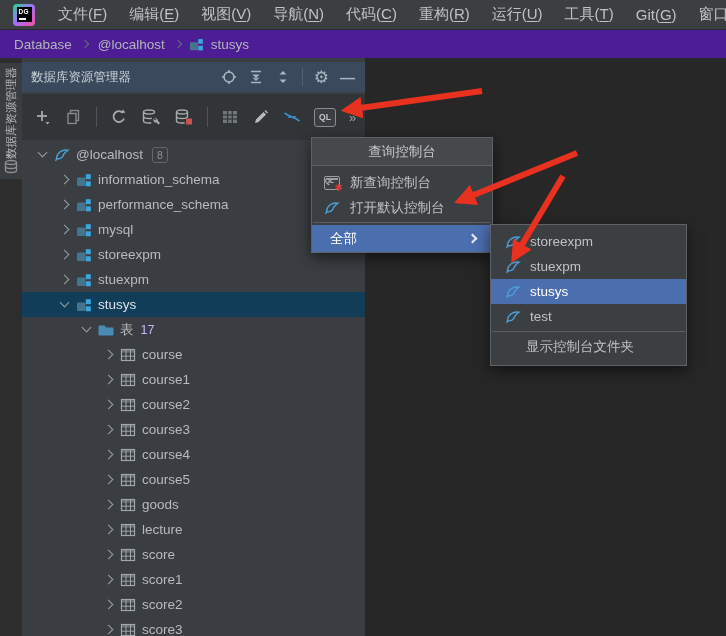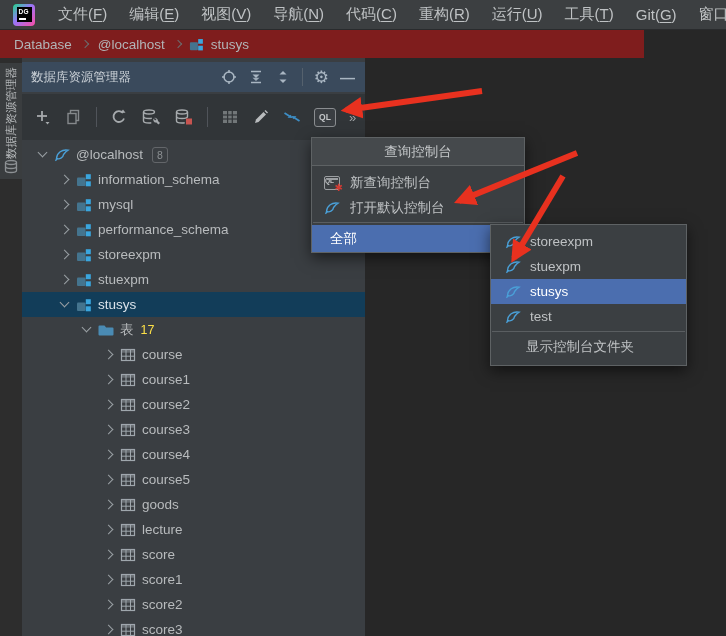--- a/index.html
+++ b/index.html
@@ -13,21 +13,21 @@
     background:linear-gradient(135deg,#21d789 0%,#9775f8 45%,#fc4ca4 100%);
     display:flex;align-items:center;justify-content:center;}
   .logo-in{width:15px;height:15px;background:#000;display:flex;flex-direction:column;
     align-items:flex-start;justify-content:space-between;padding:2px;}
   .logo-in .dg{color:#fff;font-size:6.5px;font-weight:bold;letter-spacing:.4px;line-height:1;}
   .logo-in .bar{width:7px;height:1.8px;background:#fff;}
   .menu-item{color:#bfc2c4;font-size:15px;padding:0 11px;white-space:nowrap;cursor:default;}
   .menu-item .mn{text-decoration:underline;text-underline-offset:2px;}
 
   
-  .crumbbar{position:absolute;left:0;top:30px;width:644px;height:28px;background:#7f1d1d;
+  .crumbbar{position:absolute;left:0;top:30px;width:726px;height:28px;background:#4c1d95;
     display:flex;align-items:center;font-size:13.5px;color:#b2b5b7;}
   .crumbbar .seg{padding:0 2px;}
   .crumbbar .seg:first-child{margin-left:12px;}
   .crumb-sep{width:6px;height:6px;border-top:1.5px solid #6b6e70;border-right:1.5px solid #6b6e70;
     transform:rotate(45deg);margin:0 8px;flex:0 0 auto;}
   .crumbbar .ic{margin-right:5px;}
 
   
   .main{position:absolute;left:0;top:58px;width:726px;height:578px;background:#272727;}
 
@@ -62,21 +62,21 @@
   .row .lbl{margin-left:6px;}
   .row.selected{background:#123d59;color:#d9e2ea;}
   .pl0{padding-left:14px;} .pl1{padding-left:36px;} .pl2{padding-left:58px;} .pl3{padding-left:80px;}
   .chev{width:14px;height:14px;flex:0 0 auto;position:relative;margin-right:4px;}
   .chev::before{content:"";position:absolute;width:6px;height:6px;left:3px;top:3px;
     border-color:#9aa0a4;border-style:solid;border-width:0;}
   .chev.right::before{border-top-width:1.6px;border-right-width:1.6px;transform:rotate(45deg);}
   .chev.down::before{border-bottom-width:1.6px;border-right-width:1.6px;transform:rotate(45deg);top:1px;}
   .badge{margin-left:9px;border:1px solid #63666a;border-radius:3px;color:#8c9093;
     font-size:10.5px;padding:0 4px;line-height:14px;}
-  .count{color:#fde047;margin-left:7px;font-size:12.5px;}
+  .count{color:#c4b5fd;margin-left:7px;font-size:12.5px;}
 
   
   .popup{position:absolute;background:#3b3f42;border:1px solid #5e6264;
     box-shadow:0 5px 14px rgba(0,0,0,.55);z-index:20;font-size:13.5px;color:#bfc2c4;}
   .popup-header{height:28px;display:flex;align-items:center;justify-content:center;
     background:#45494c;border-bottom:1px solid #5e6264;color:#c6c9cb;}
   .pm-item{height:25px;display:flex;align-items:center;padding-left:12px;}
   .pm-item .ic{margin-right:10px;flex:0 0 auto;}
   .pm-sep{height:1px;background:#5a5e61;margin:2px 1px;}
   .pm-hl{background:#4b6eaf;color:#ffffff;}
@@ -269,28 +269,28 @@
           <svg class="ic" width="16" height="16">
               <use href="#i-schema"></use>
             </svg>
           <span class="lbl">information_schema</span>
         </div>
         <div class="row pl1">
           <span class="chev right"></span>
           <svg class="ic" width="16" height="16">
               <use href="#i-schema"></use>
             </svg>
+          <span class="lbl">performance_schema</span>
+        </div>
+        <div class="row pl1">
+          <span class="chev right"></span>
+          <svg class="ic" width="16" height="16">
+              <use href="#i-schema"></use>
+            </svg>
           <span class="lbl">mysql</span>
-        </div>
-        <div class="row pl1">
-          <span class="chev right"></span>
-          <svg class="ic" width="16" height="16">
-              <use href="#i-schema"></use>
-            </svg>
-          <span class="lbl">performance_schema</span>
         </div>
         <div class="row pl1">
           <span class="chev right"></span>
           <svg class="ic" width="16" height="16">
               <use href="#i-schema"></use>
             </svg>
           <span class="lbl">storeexpm</span>
         </div>
         <div class="row pl1">
           <span class="chev right"></span>
@@ -395,21 +395,21 @@
           <span class="chev right"></span>
           <svg class="ic" width="16" height="16">
               <use href="#i-table"></use>
             </svg>
           <span class="lbl">score3</span>
         </div>
       </div>
     </div>
   </div>
 
-  <div class="popup" style="left:311px;top:137px;width:214px;">
+  <div class="popup" style="left:311px;top:137px;width:182px;">
     <div class="popup-header">查询控制台</div>
     <div style="padding-top:4px;">
       <div class="pm-item">
         <span class="ic ql-mini">
           <span class="topbar"></span><span>QL</span><span class="star">✱</span>
         </span>
         <span>新查询控制台</span>
       </div>
       <div class="pm-item">
         <svg class="ic" width="16" height="16">

